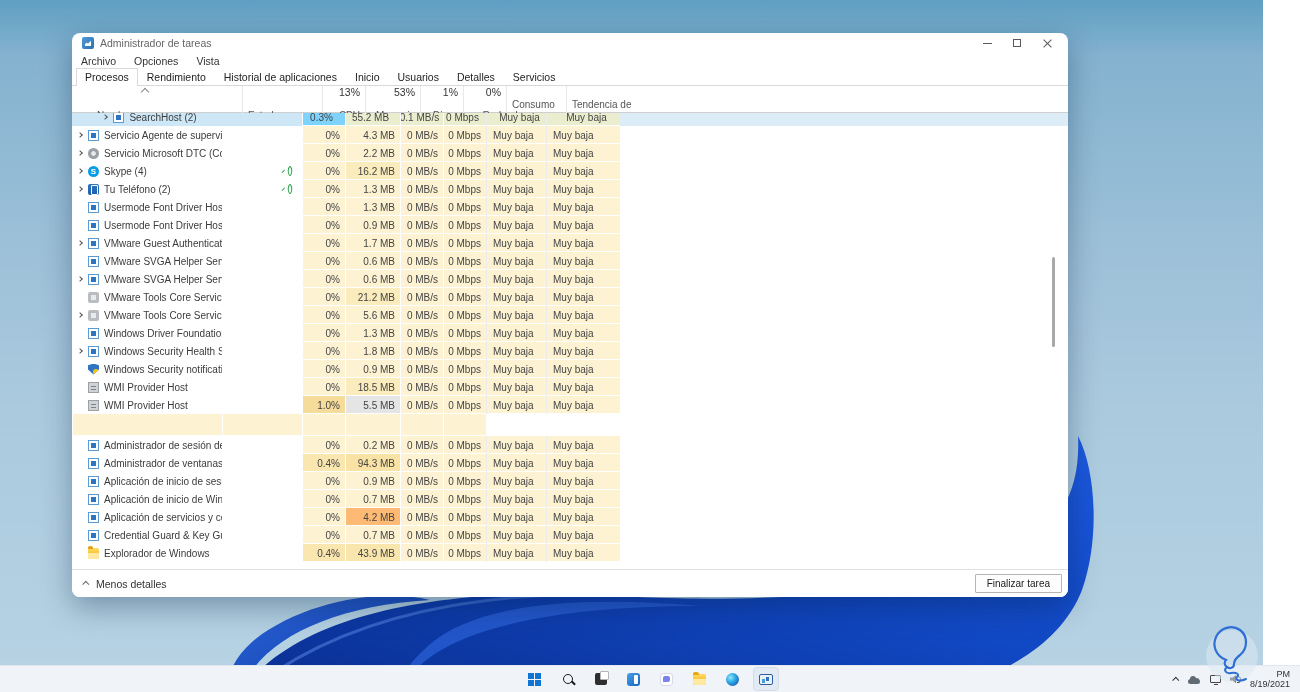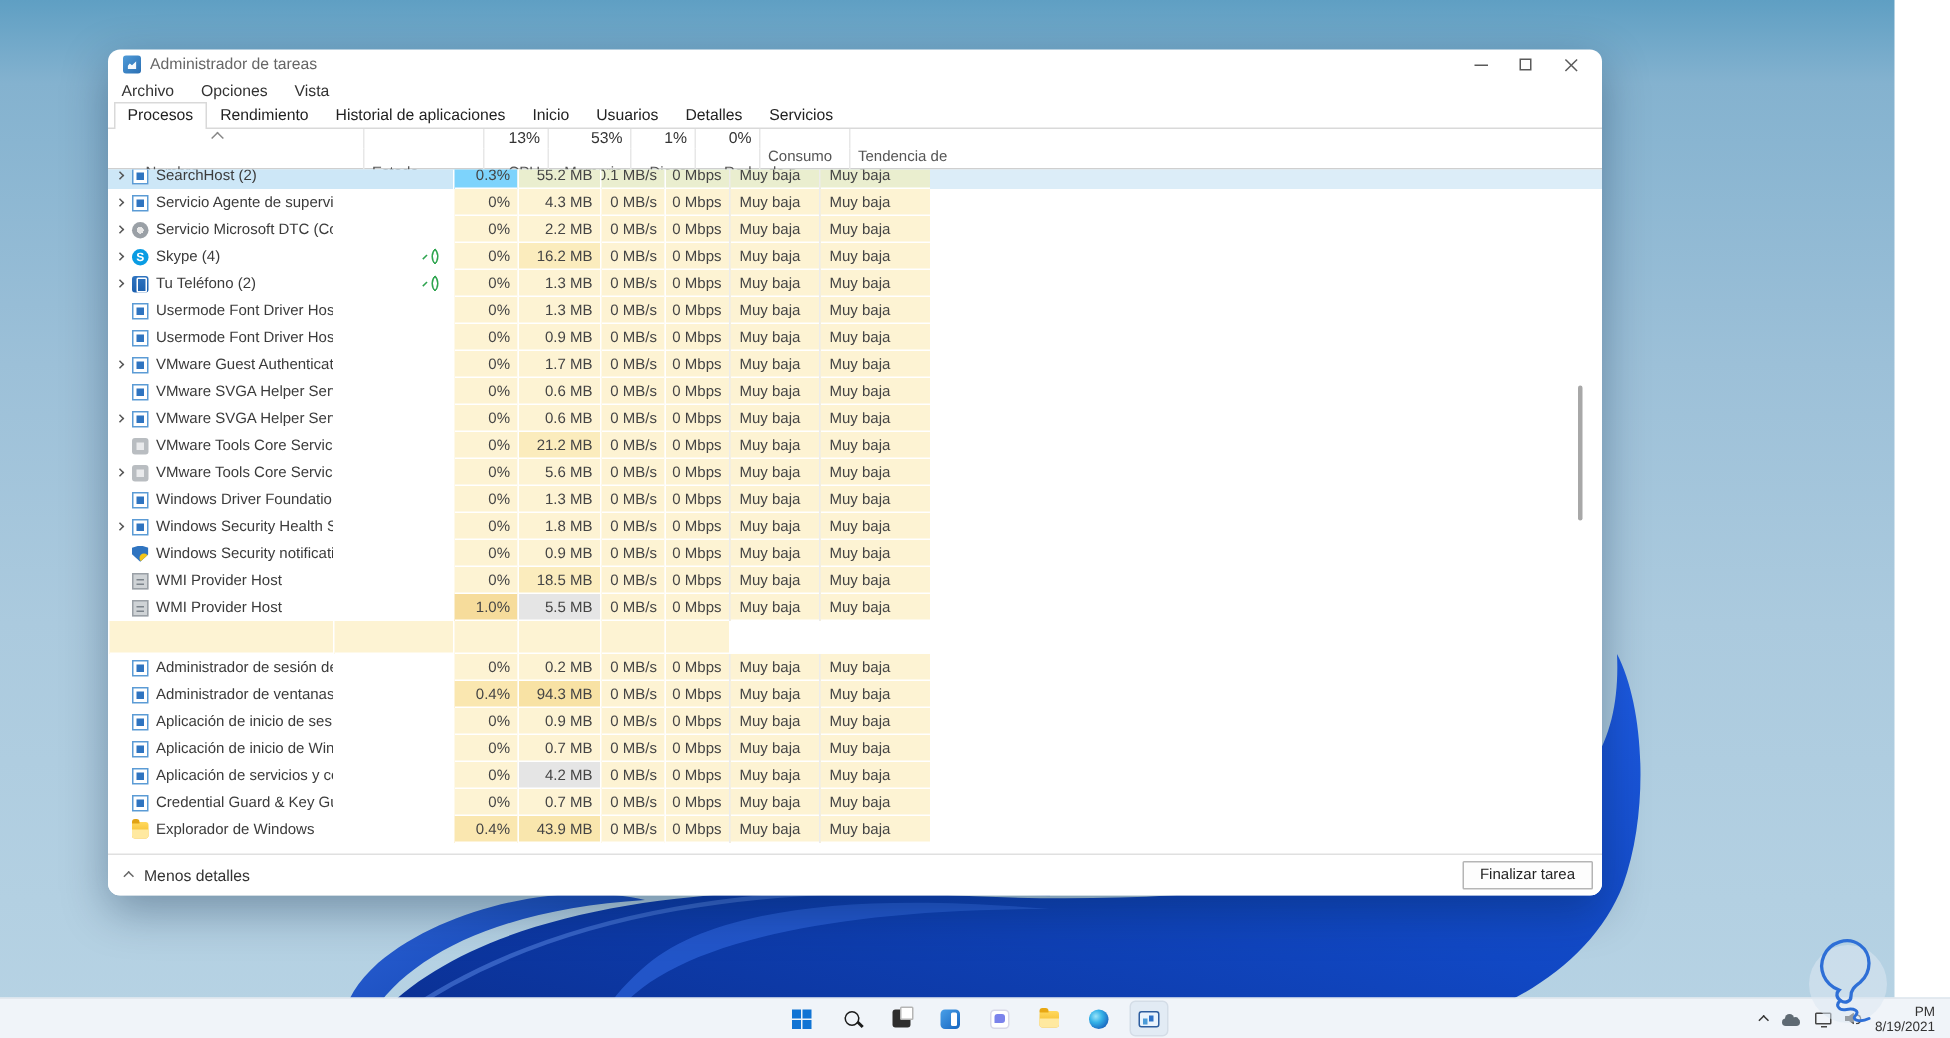--- a/index.html
+++ b/index.html
@@ -38,21 +38,21 @@
   .thead .hcell { font-size:10px; color:#555; display:flex; align-items:flex-end; padding:0 5px 1px 5px; border-left:1px solid #e7e7e7; }
   .thead .hcell:first-child { border-left:none; }
   .thead .num { justify-content:flex-end; color:#333; font-size:10.5px; }
   .sort-arrow { position:absolute; left:70px; top:3px; width:6px; height:6px;
     border-left:1px solid #888; border-top:1px solid #888; transform:rotate(45deg); }
 
   .tbody { position:relative; }
   .prow { height:18px; align-items:stretch; }
   .prow.selected { background:#dcedf8; }
   .prow.clipped { height:13px; overflow:hidden; }
-  .prow.clipped .cell { margin-top:-5px; height:18px; }
+  .prow.clipped .cell { margin-top:-5px; height:18px;justify-content:center; }
   .cell { display:flex; align-items:center; font-size:10px; color:#3b3b3b; overflow:hidden; white-space:nowrap; }
   .c-name { padding-left:6px; }
   .c-name .pname { margin-left:5px; }
   .c-estado { justify-content:flex-end; padding-right:8px; }
   .c-num { justify-content:flex-end; padding-right:5px; border-left:1px solid #fff; box-shadow:inset 0 -1px 0 #fff; color:#444; }
   .c-txt { justify-content:flex-start; padding-left:6px; border-left:1px solid #ececec; box-shadow:inset 0 -1px 0 #fff; color:#444; }
   .prow.section { height:22px; }
   .prow.section .c-sec { grid-column:span 2; font-size:11px; color:#2b6cb5; padding-left:8px; align-items:center; display:flex; }
   .heatcell { border-left:1px solid #fff; box-shadow:inset 0 -1px 0 #fff; background:#fdf3d3; }
 
@@ -516,21 +516,21 @@
           <div class="cell c-txt" style="background: rgb(253, 243, 211);">Muy baja</div>
         </div>
         <div class="prow grid8">
           <div class="cell c-name">
             <span class="no-exp"></span>
             <span class="picon ic-app"></span>
             <span class="pname">Aplicación de servicios y contro...</span>
           </div>
           <div class="cell c-estado"></div>
           <div class="cell c-num" style="background: rgb(253, 243, 211);">0%</div>
-          <div class="cell c-num" style="background: #e5e5e5;">4.2 MB</div>
+          <div class="cell c-num" style="background: #fdba74;">4.2 MB</div>
           <div class="cell c-num" style="background: rgb(253, 243, 211);">0 MB/s</div>
           <div class="cell c-num" style="background: rgb(253, 243, 211);">0 Mbps</div>
           <div class="cell c-txt" style="background: rgb(253, 243, 211);">Muy baja</div>
           <div class="cell c-txt" style="background: rgb(253, 243, 211);">Muy baja</div>
         </div>
         <div class="prow grid8">
           <div class="cell c-name">
             <span class="no-exp"></span>
             <span class="picon ic-app"></span>
             <span class="pname">Credential Guard &amp; Key Guard</span>

